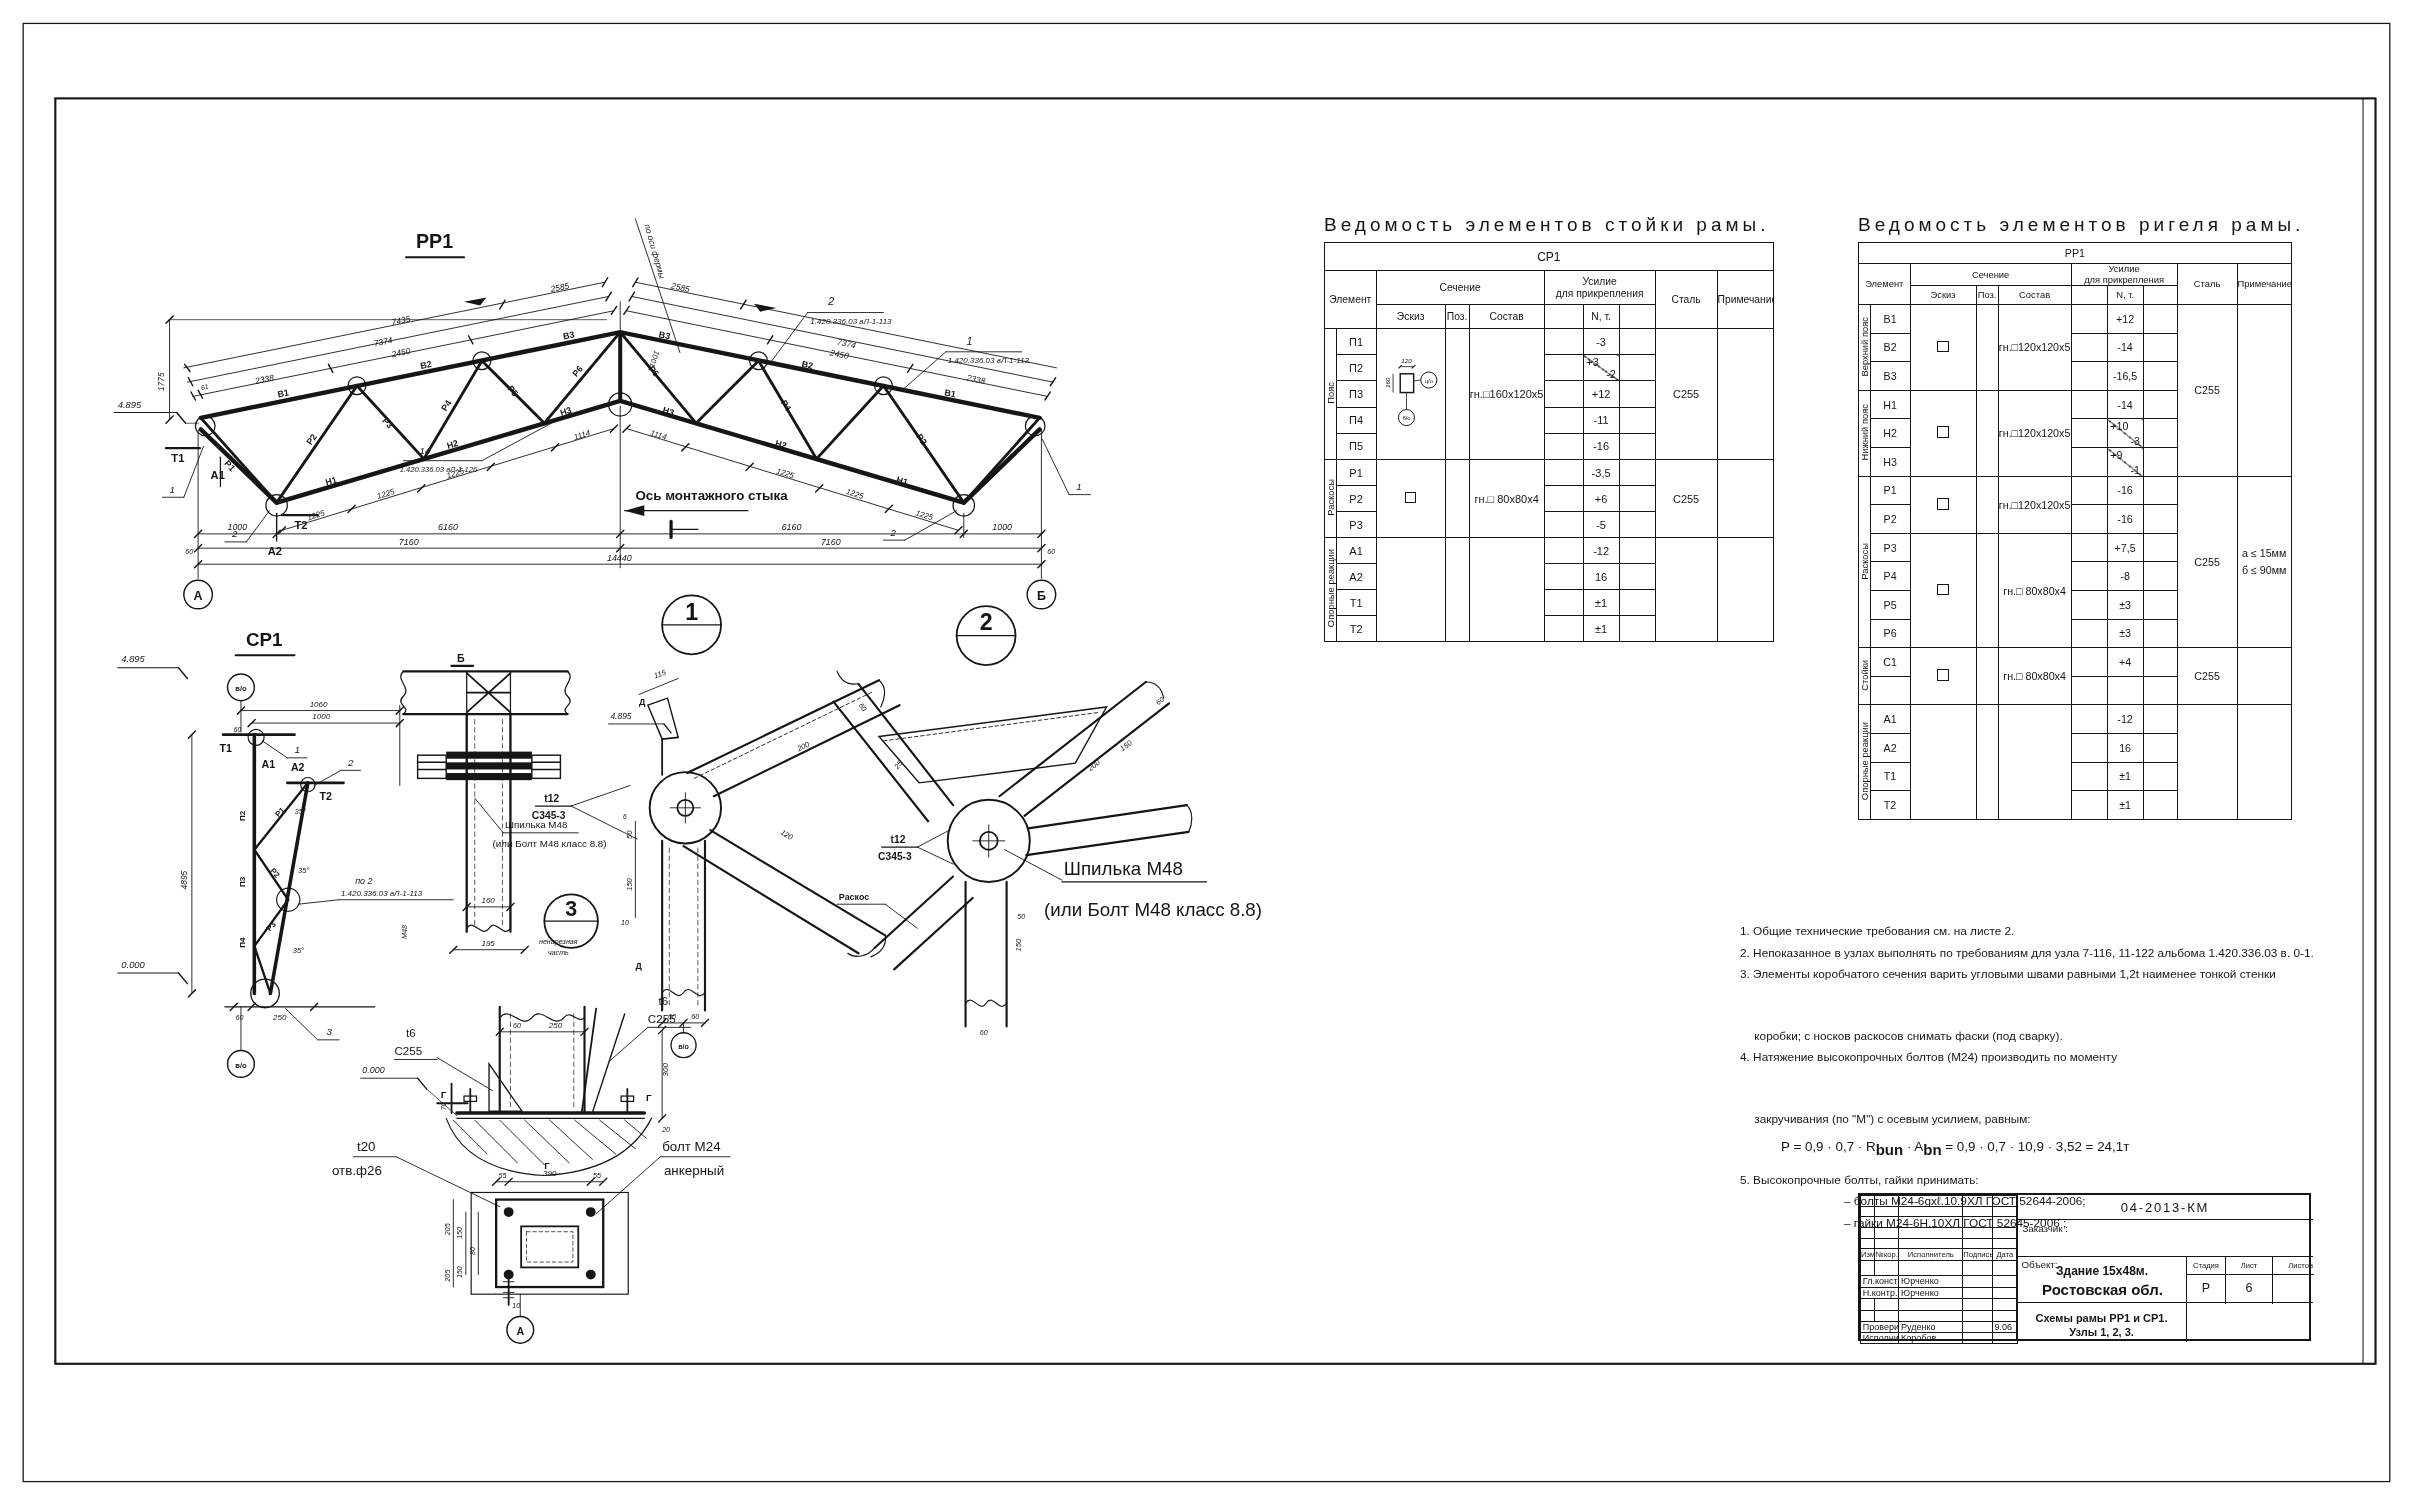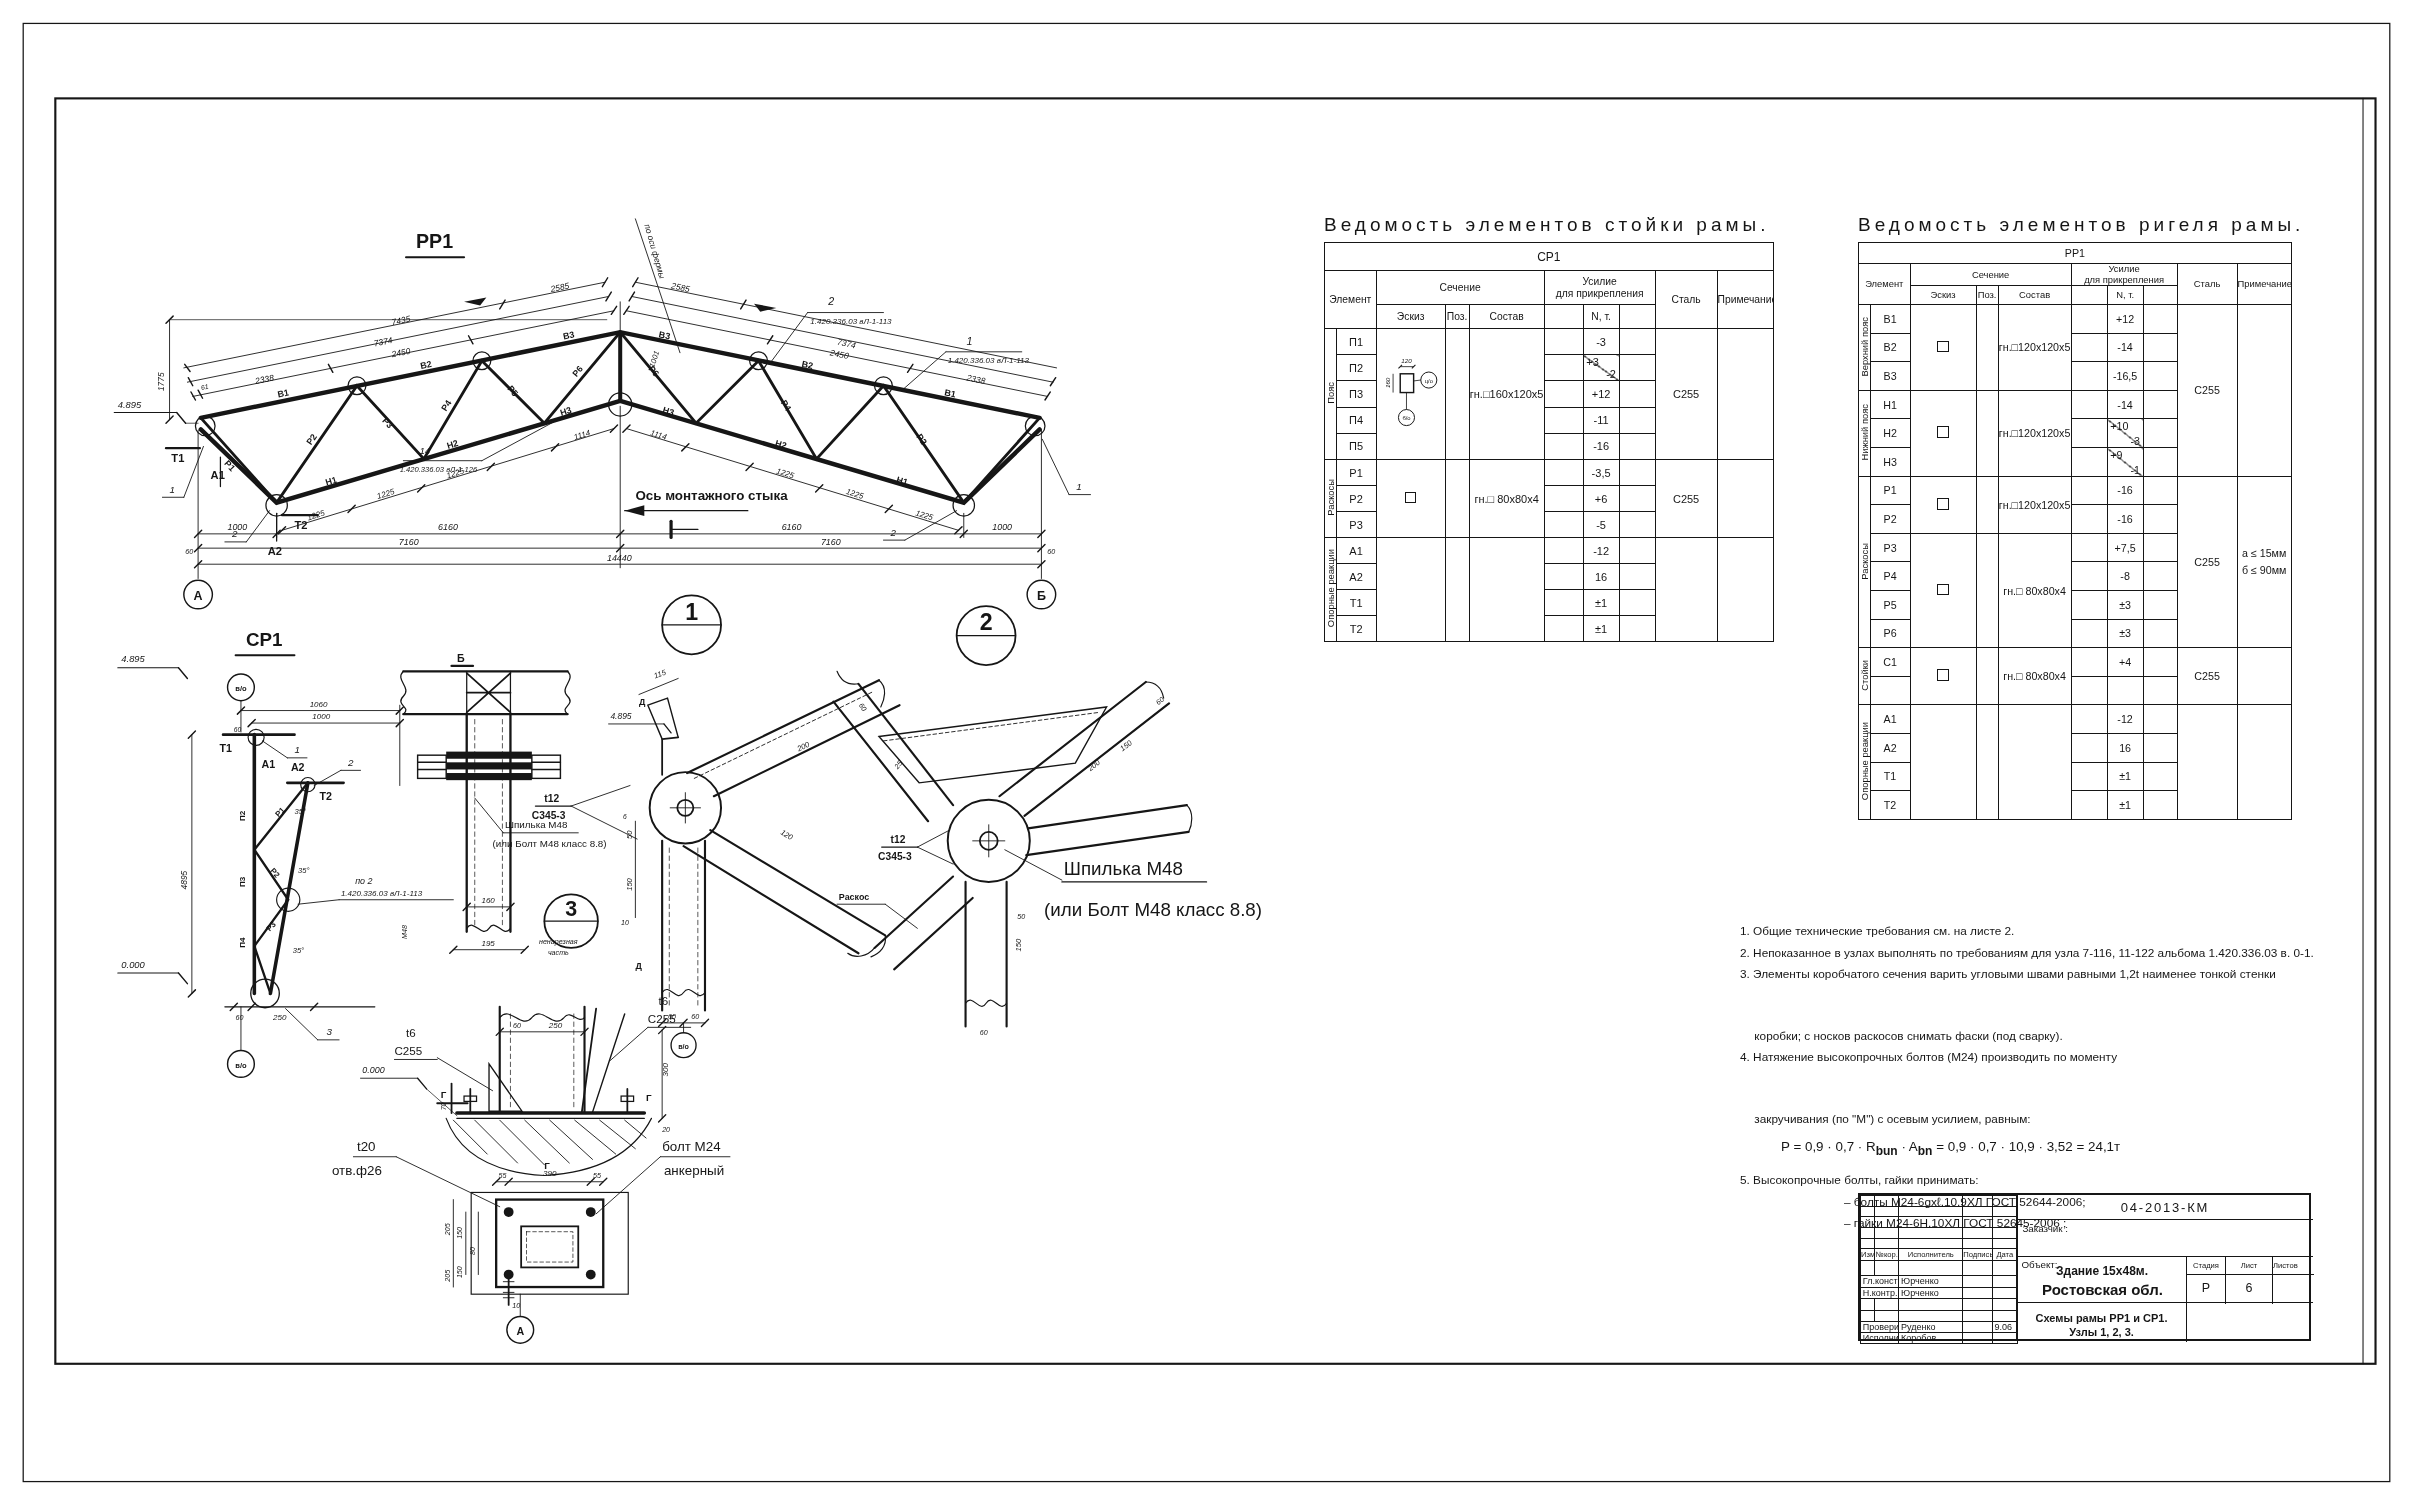--- a/index.html
+++ b/index.html
@@ -20,21 +20,21 @@
   td.split{position:relative;background:linear-gradient(to top right,transparent calc(50% - 0.5px),#161616 calc(50% - 0.5px),#161616 calc(50% + 0.5px),transparent calc(50% + 0.5px));}
   td.split .tl{position:absolute;left:2.7px;top:0.9px;}
   td.split .br{position:absolute;right:2.7px;bottom:0;}
   .sk-box{display:inline-block;width:9.8px;height:9.8px;border:1.4px solid #161616;}
   td.notecell{font-size:9.8px;text-align:left;padding-left:4.5px;line-height:1.6;}
   
   .notes{position:absolute;left:1740px;top:925px;width:636px;font-size:11.8px;line-height:1.15;}
   .notes div{margin-bottom:8px;white-space:nowrap;}
   .notes .ind{padding-left:14.3px;margin-top:48px;}
   .notes .formula{font-size:13.4px;padding-left:41px;margin:12.5px 0 16px 0;}
-  .notes .formula sub{font-size:12px;font-weight:bold;}
+  .notes .formula sub{font-size:15px;font-weight:bold;}
   .notes .bul{padding-left:104px;}
   
   .tb{position:absolute;left:1858px;top:1193px;width:453px;height:148px;border:2.2px solid #161616;box-sizing:border-box;}
   .tb *{box-sizing:border-box;}
   .tb .left{position:absolute;left:0;top:0;width:157px;height:100%;border-right:1.8px solid #161616;}
   table.tbl{border-collapse:collapse;table-layout:fixed;width:157px;}
   table.tbl td{border:0.9px solid #161616;font-size:7.6px;text-align:center;padding:0;overflow:hidden;white-space:nowrap;}
   table.tbl tr{height:10.7px;}
   table.tbl td.nm{font-size:9px;text-align:left;padding-left:1.8px;}
   .tb .right{position:absolute;left:157px;top:0;width:296px;height:100%;}
@@ -43,21 +43,21 @@
   .tb .objrow{position:relative;height:46px;border-bottom:1.8px solid #161616;}
   .tb .obj{position:absolute;left:0;top:0;width:170px;height:100%;border-right:1.8px solid #161616;font-size:10.7px;}
   .tb .obj .lab{position:absolute;left:4.5px;top:1.8px;font-size:9.8px;}
   .tb .obj .o1{position:absolute;left:39px;top:7.1px;font-weight:bold;font-size:12px;}
   .tb .obj .o2{position:absolute;left:25px;top:24px;font-weight:bold;font-size:15px;}
   .tb .stg{position:absolute;left:170px;top:0;width:127px;height:100%;}
   .tb .stg .hr{display:flex;height:18px;border-bottom:0.9px solid #161616;}
   .tb .stg .vr{display:flex;height:28.6px;}
   .tb .stg .c1{width:39px;border-right:0.9px solid #161616;text-align:center;}
   .tb .stg .c2{width:47px;border-right:0.9px solid #161616;text-align:center;}
-  .tb .stg .c3{width:40px;text-align:left;}
+  .tb .stg .c3{width:40px;text-align:right;}
   .tb .stg .hr div{font-size:7.6px;line-height:18px;}
   .tb .stg .vr div{font-size:12.5px;line-height:27px;}
   .tb .subrow{position:relative;height:39px;}
   .tb .sub{position:absolute;left:0;top:0;width:170px;height:100%;border-right:1.8px solid #161616;text-align:center;font-weight:bold;font-size:11px;}
   .tb .sub .s1{margin-top:9px;} .tb .sub .s2{margin-top:1.8px;}
 </style>
 </head>
 <body>
 
 <div class="sheet">

